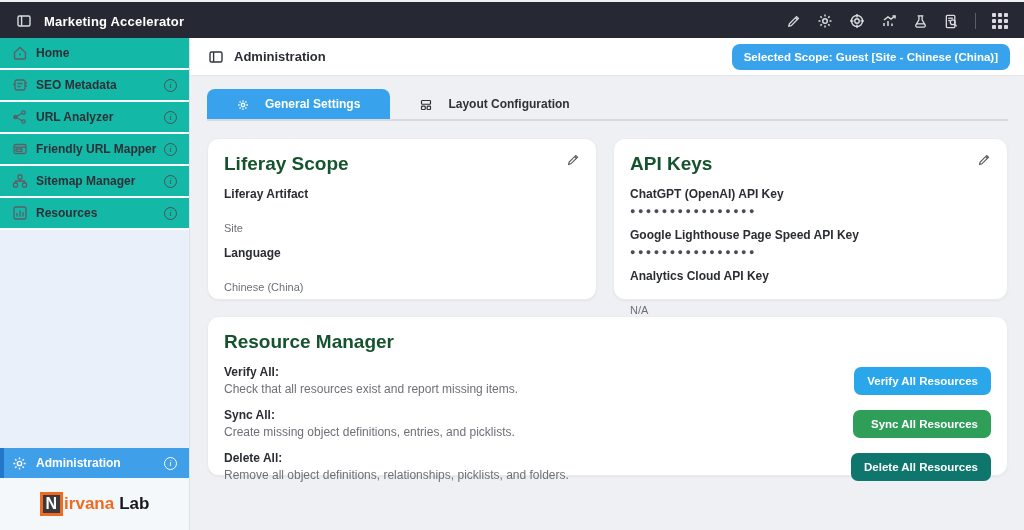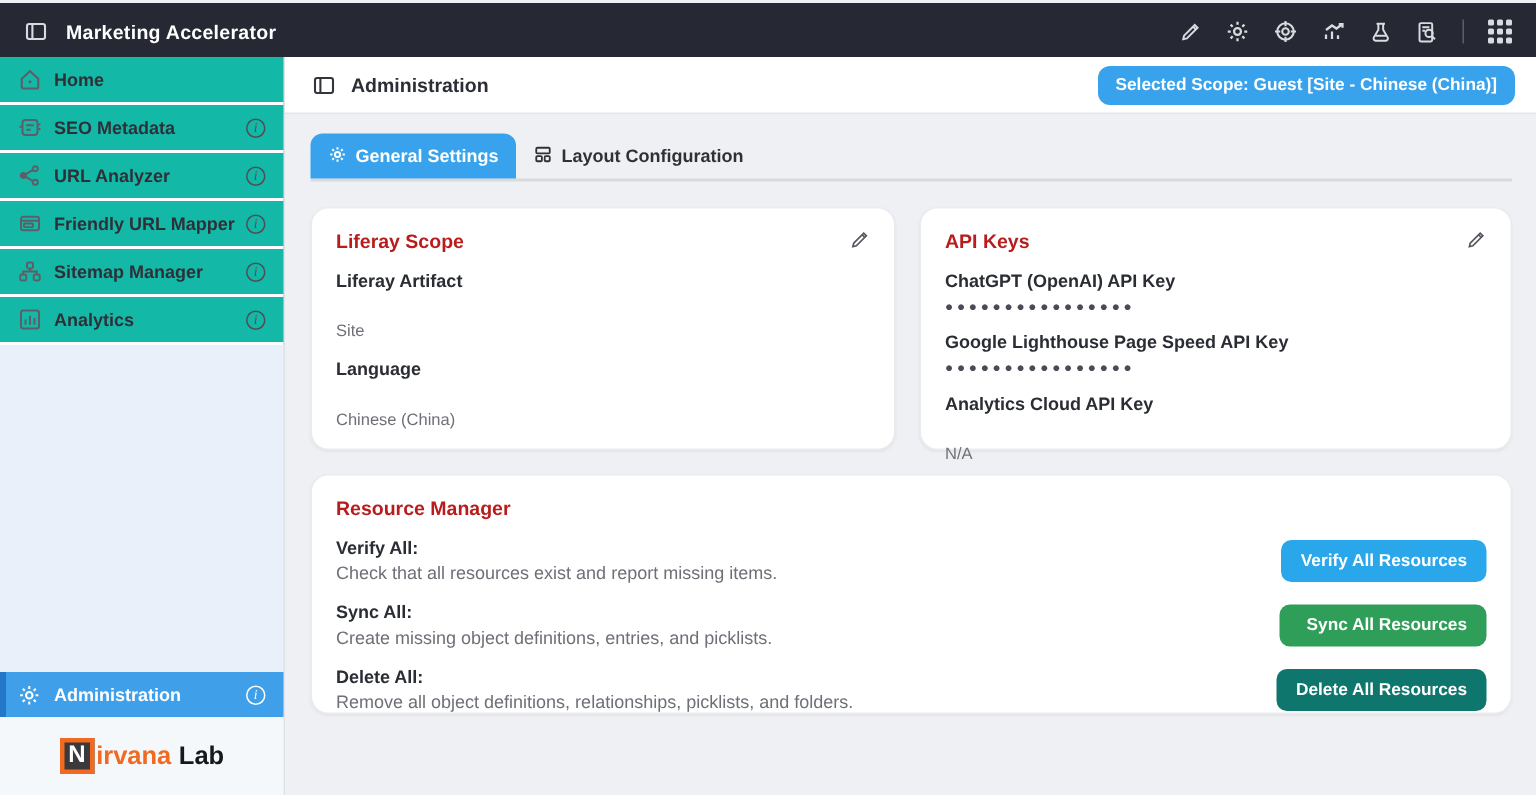--- a/index.html
+++ b/index.html
@@ -65,35 +65,35 @@
     margin-left: auto; background: #38a3ec; color: #ffffff; font-weight: bold;
     font-size: 11.5px; padding: 7px 12px; border-radius: 8px; border: none;
     cursor: pointer; font-family: "Liberation Sans", sans-serif;
   }
 
   
   .content { position: absolute; top: 76px; left: 190px; width: 834px; height: 454px; padding: 13px 16px 0 17px; }
 
   .tabs { display: flex; align-items: flex-end; border-bottom: 2px solid #d8dade; }
   .tab {
-    display: flex; align-items: flex-start; gap: 6px; padding: 8px 12px;
+    display: flex; align-items: flex-end; gap: 16px; padding: 8px 30px;
     font-size: 12px; font-weight: bold; color: #2f3138; cursor: pointer;
   }
   .tab.active { background: #38a3ec; color: #ffffff; border-radius: 8px 8px 0 0; }
   .tab .t-icon { display: flex; align-items: center; }
 
   .cards-row { display: flex; gap: 16px; margin-top: 17px; }
   .card {
     background: #ffffff; border: 1px solid #ececf0; border-radius: 12px;
     box-shadow: 0 1px 2px rgba(0,0,0,.05); padding: 14px 16px 16px;
   }
   .card-scope { flex: 0 0 390px; height: 162px; }
   .card-api { flex: 1; height: 162px; }
   .card-head { display: flex; align-items: flex-start; justify-content: space-between; }
-  .card-title { font-size: 13px; font-weight: bold; color: #b91c1c; }
+  .card-title { font-size: 19px; font-weight: bold; color: #14532d; }
   .edit-btn { background: none; border: none; cursor: pointer; color: #55575f; padding: 0; display: flex; }
   .field { margin-top: 12px; }
   .field-label { font-size: 12px; font-weight: bold; color: #2b2d34; }
   .field-value { font-size: 11px; color: #6e7077; margin-top: 21px; }
   .field-value.masked { font-size: 9px; letter-spacing: 2.5px; color: #494b56; margin-top: 5px; }
 
   .card-resource { margin-top: 16px; height: 160px; }
   .res-row { display: flex; align-items: center; justify-content: space-between; margin-top: 12px; }
   .res-text .res-label { font-size: 12px; font-weight: bold; color: #2b2d34; }
   .res-text .res-desc { font-size: 12px; color: #6e7077; margin-top: 3px; }
@@ -249,21 +249,21 @@
 
   <div class="side-item">
     <span class="s-icon">
       <svg width="16" height="16" viewBox="0 0 16 16" fill="none" stroke="currentColor" stroke-width="1.3">
         <rect x="2" y="2" width="12" height="12" rx="1.5"></rect>
         <line x1="5" y1="11.5" x2="5" y2="8"></line>
           <line x1="8" y1="11.5" x2="8" y2="5.5"></line>
           <line x1="11" y1="11.5" x2="11" y2="7"></line>
       </svg>
     </span>
-    <span class="side-label">Analytics</span>
+    <span class="side-label">Resources</span>
     <span class="info-badge">i</span>
   </div>
 
   <div class="side-admin">
     <span class="s-icon">
       <svg width="15" height="15" viewBox="0 0 16 16" fill="none" stroke="currentColor" stroke-width="1.5">
         <circle cx="8" cy="8" r="2.3"></circle>
         <path d="M8 1.5v2M8 12.5v2M1.5 8h2M12.5 8h2M3.4 3.4l1.4 1.4M11.2 11.2l1.4 1.4M12.6 3.4l-1.4 1.4M4.8 11.2l-1.4 1.4"></path>
       </svg>
     </span>

